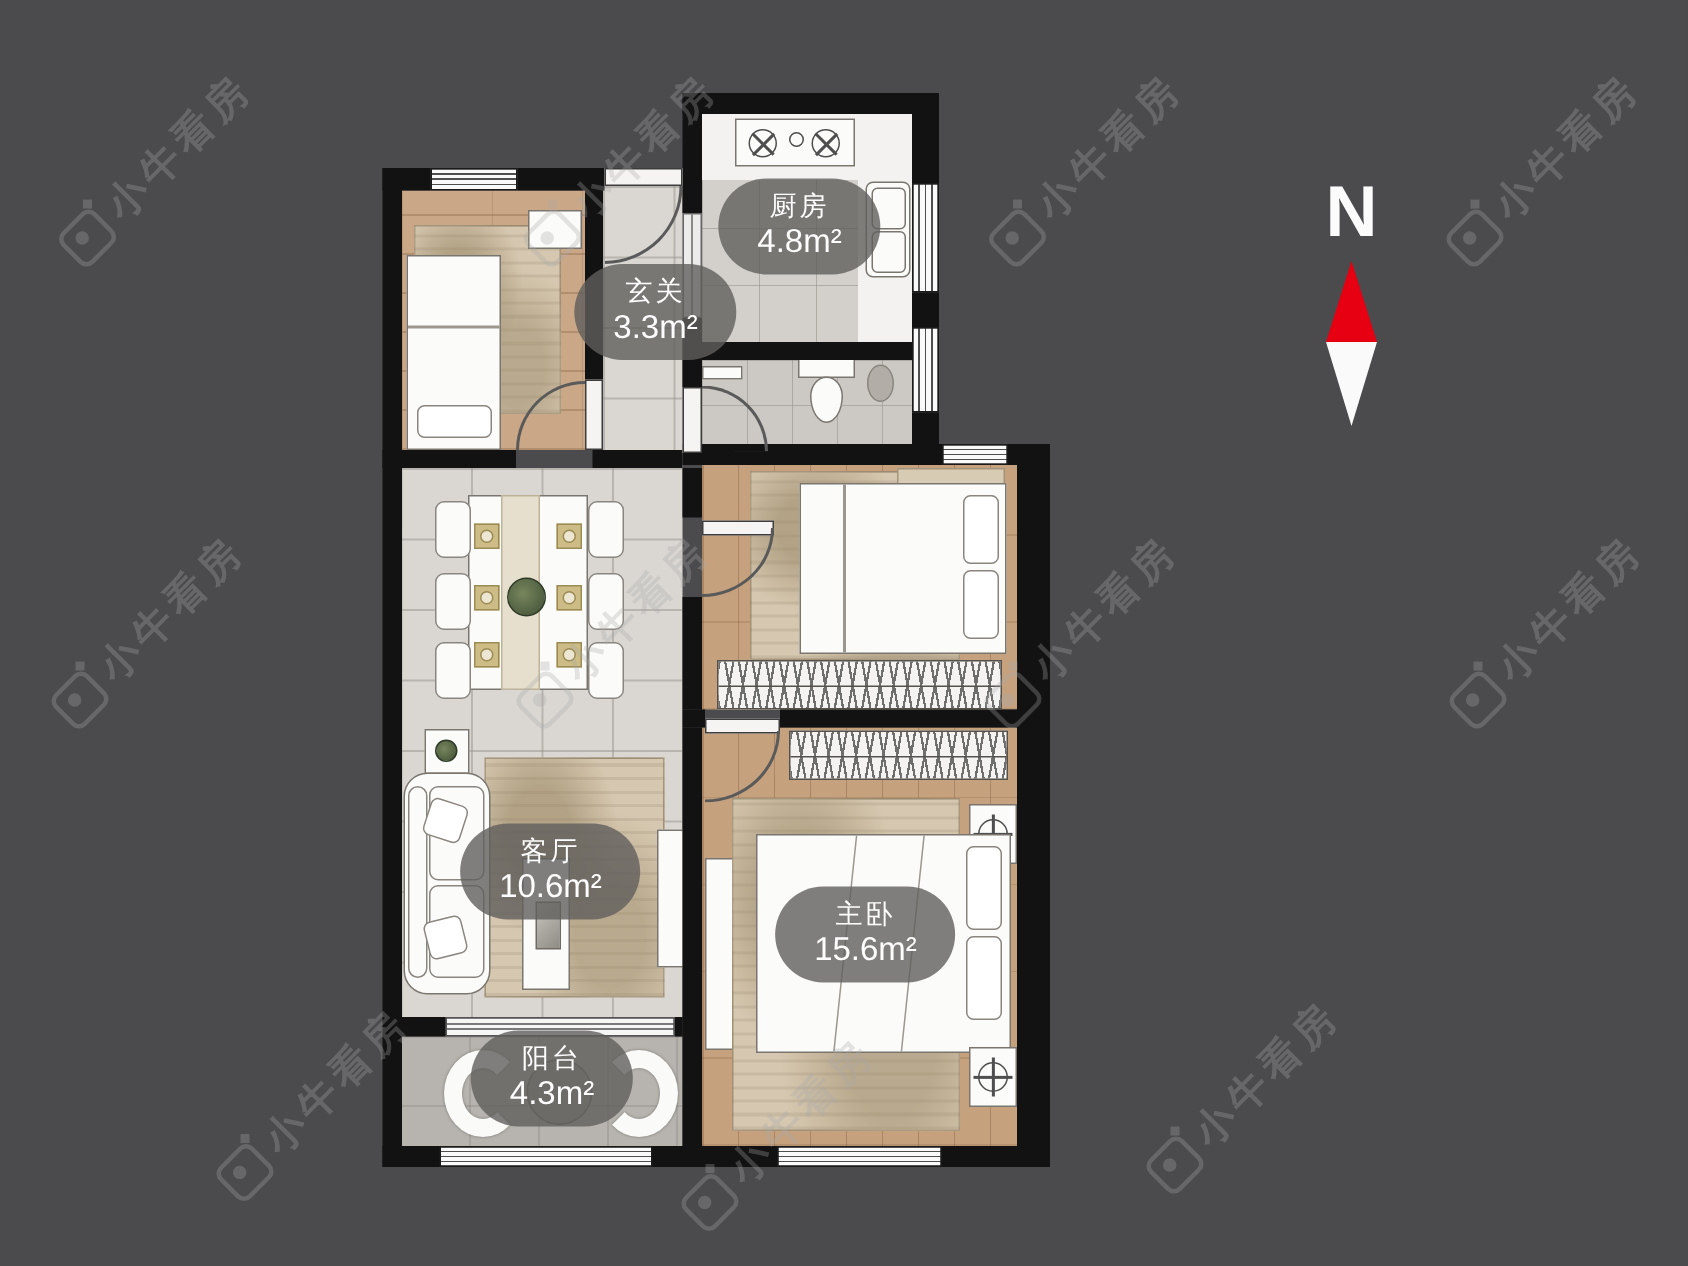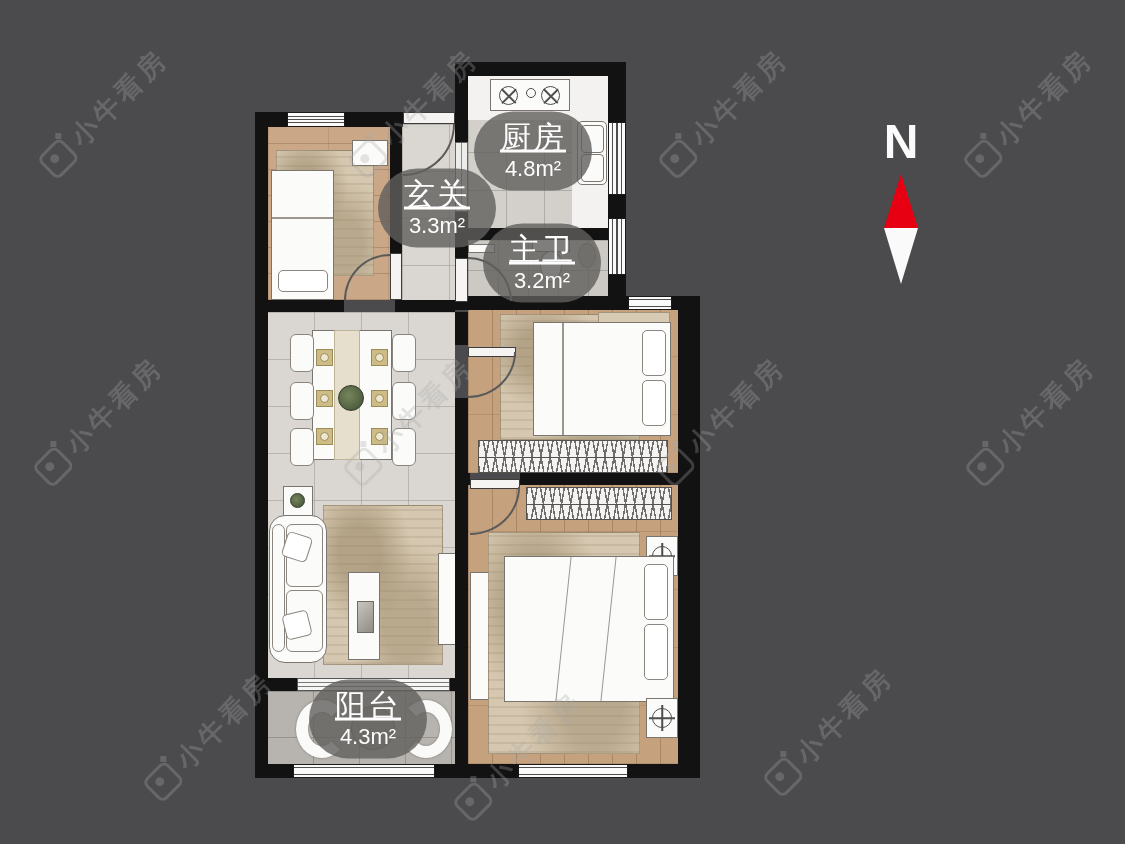--- a/index.html
+++ b/index.html
@@ -88,21 +88,21 @@
   .target::before,.target::after{content:"";position:absolute;background:#4e4e4e;}
   .target::before{left:50%;top:-20%;width:1.5px;height:140%;transform:translateX(-50%);}
   .target::after{top:50%;left:-20%;height:1.5px;width:140%;transform:translateY(-50%);}
   .ring{box-sizing:border-box;border:12px solid #fafaf9;border-radius:50%;
      filter:drop-shadow(0 0 1px #7a766f);}
 
   
   .pill{position:absolute;transform:translate(-50%,-50%);background:rgba(96,95,92,.80);
      border-radius:48px;padding:8px 26px 10px;text-align:center;color:#fdfdfd;z-index:40;
      white-space:nowrap;}
-  .pill-name{display:block;font-size:31px;letter-spacing:2px;line-height:1.15;text-decoration:underline;}
+  .pill-name{display:block;font-size:18px;letter-spacing:2px;line-height:1.15;}
   .pill-area{display:block;font-size:22px;line-height:1.15;}
   #pill-bedroom2{left:334px;top:219px;}
   #pill-hallway{left:437px;top:208px;}
   #pill-kitchen{left:533px;top:151px;}
   #pill-master-bath{left:542px;top:263px;}
   #pill-dining{left:368px;top:393px;}
   #pill-bedroom{left:578px;top:393px;}
   #pill-living{left:367px;top:581px;}
   #pill-master-bedroom{left:577px;top:623px;}
   #pill-balcony{left:368px;top:719px;}
@@ -311,23 +311,27 @@
   <div class="abs slide-h" style="left:297px;top:678px;width:153px;height:13px;"></div>
 
   <div class="pill" id="pill-hallway">
     <span class="pill-name">玄关</span>
     <span class="pill-area">3.3m²</span>
   </div>
   <div class="pill" id="pill-kitchen">
     <span class="pill-name">厨房</span>
     <span class="pill-area">4.8m²</span>
   </div>
-  <div class="pill" id="pill-master-bath">
-    <span class="pill-name">主卫</span>
-    <span class="pill-area">3.2m²</span>
+  <div class="pill" id="pill-living">
+    <span class="pill-name">客厅</span>
+    <span class="pill-area">10.6m²</span>
+  </div>
+  <div class="pill" id="pill-master-bedroom">
+    <span class="pill-name">主卧</span>
+    <span class="pill-area">15.6m²</span>
   </div>
   <div class="pill" id="pill-balcony">
     <span class="pill-name">阳台</span>
     <span class="pill-area">4.3m²</span>
   </div>
 
   <div class="compass">
     <div class="compass-n">N</div>
     <div class="tri-up"></div>
     <div class="tri-down"></div>

